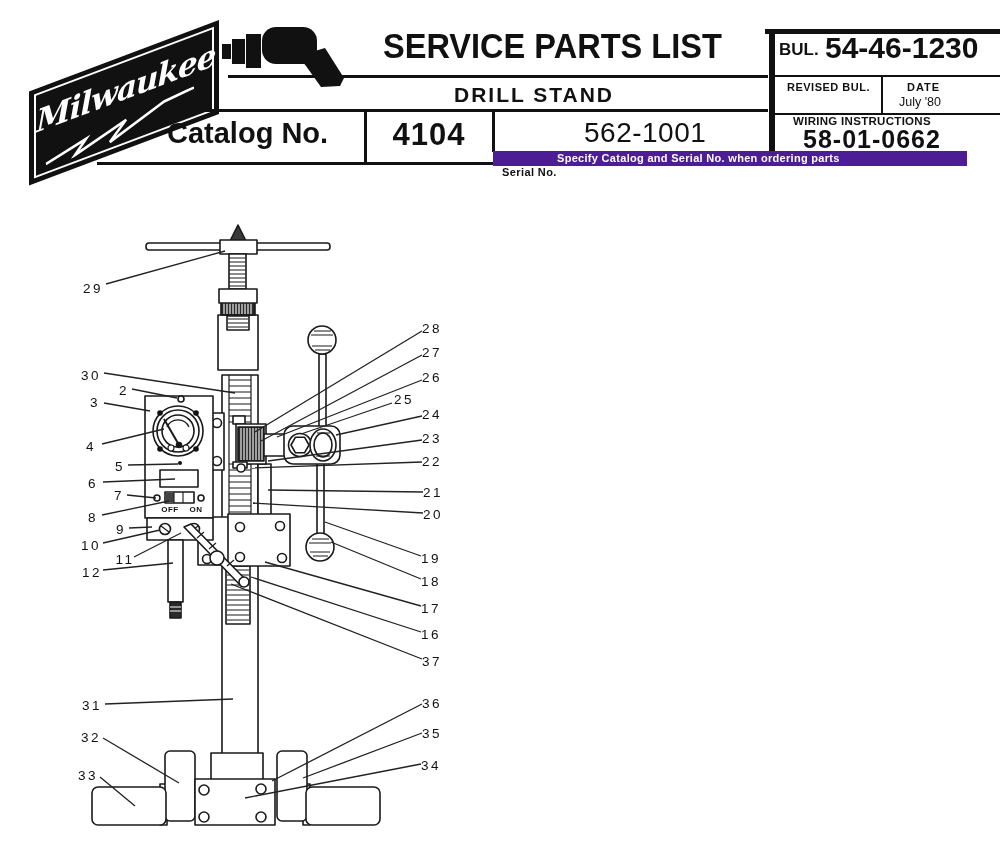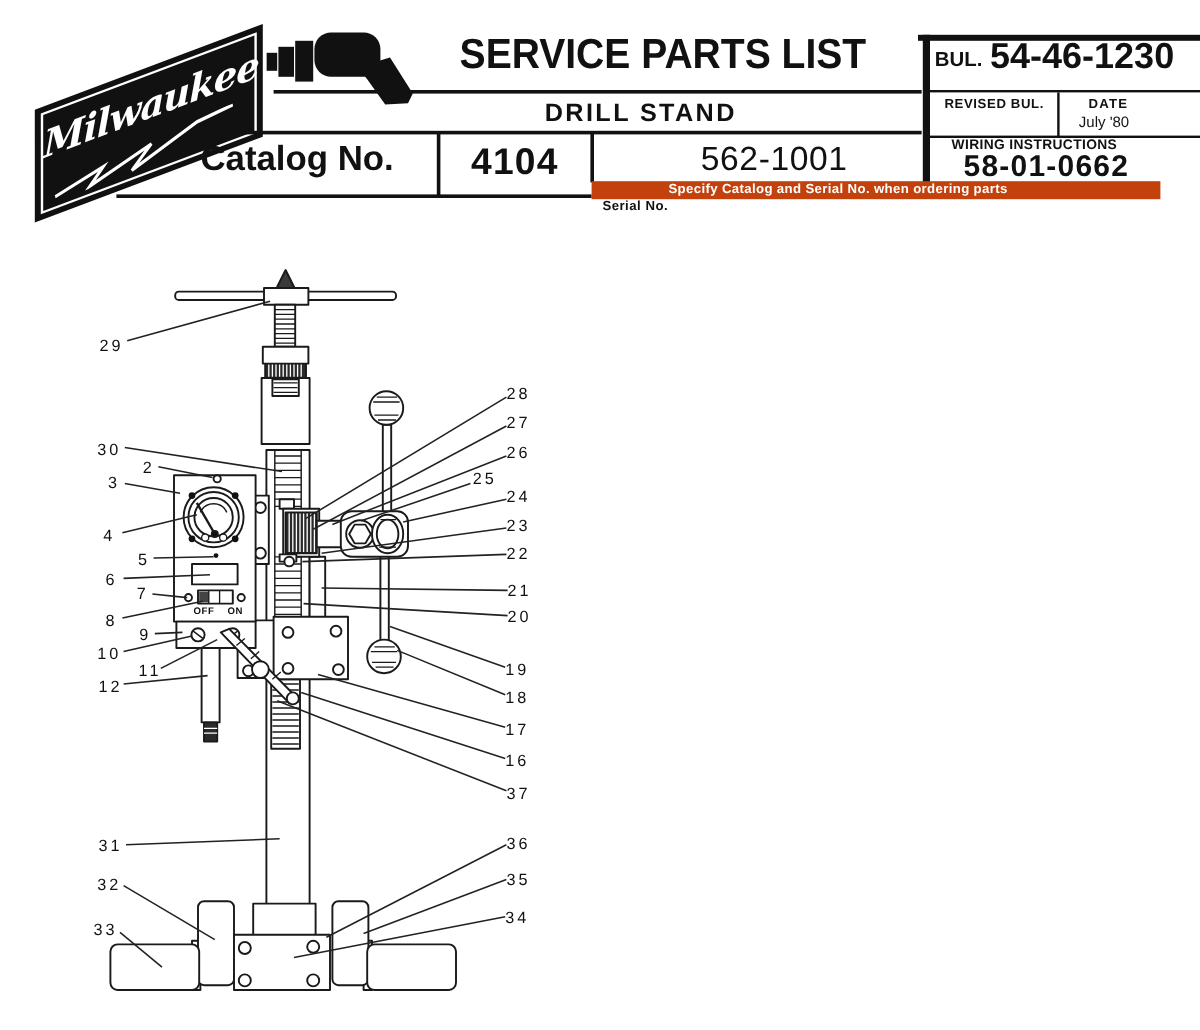--- a/index.html
+++ b/index.html
@@ -26,21 +26,21 @@
   .catalog-number{left:366px;top:117px;width:126px;text-align:center;font-size:31px;font-weight:bold;letter-spacing:1px;}
   .serial-label{left:502px;top:114px;font-size:11px;font-weight:bold;line-height:15px;letter-spacing:.4px;margin-top:36px;}
   .serial-number{left:584px;top:117px;font-size:28px;font-weight:normal;letter-spacing:.5px;}
   .bul-label{left:779px;top:40px;font-size:17px;font-weight:bold;}
   .bul-number{left:825px;top:31px;font-size:30px;font-weight:bold;}
   .revised-label{left:787px;top:81px;font-size:11px;font-weight:bold;letter-spacing:.5px;}
   .date-label{left:907px;top:81px;font-size:11px;font-weight:bold;letter-spacing:1px;}
   .date-value{left:899px;top:95px;font-size:12.5px;}
   .wiring-label{left:793px;top:115px;font-size:11.5px;font-weight:bold;letter-spacing:.3px;}
   .wiring-number{left:803px;top:125px;font-size:25px;font-weight:bold;letter-spacing:1px;}
-  .order-note-bar{position:absolute;left:493px;top:151px;width:474px;height:15px;background:#c2410c;}
+  .order-note-bar{position:absolute;left:493px;top:151px;width:474px;height:15px;background:#4c1d95;}
   .order-note{position:absolute;left:64px;top:1px;font-size:11px;font-weight:bold;color:#fff;letter-spacing:.3px;}
 
   
   #diagram{position:absolute;left:60px;top:205px;}
   #diagram .leader{stroke:#222;stroke-width:1.3;}
   #diagram .callout-num{font-family:"Liberation Sans",sans-serif;font-size:13.5px;
          fill:#111;letter-spacing:2.5px;text-anchor:middle;}
   #diagram .sw-label{font-family:"Liberation Sans",sans-serif;font-size:8px;font-weight:bold;
          fill:#111;text-anchor:middle;letter-spacing:.5px;}
 </style>

